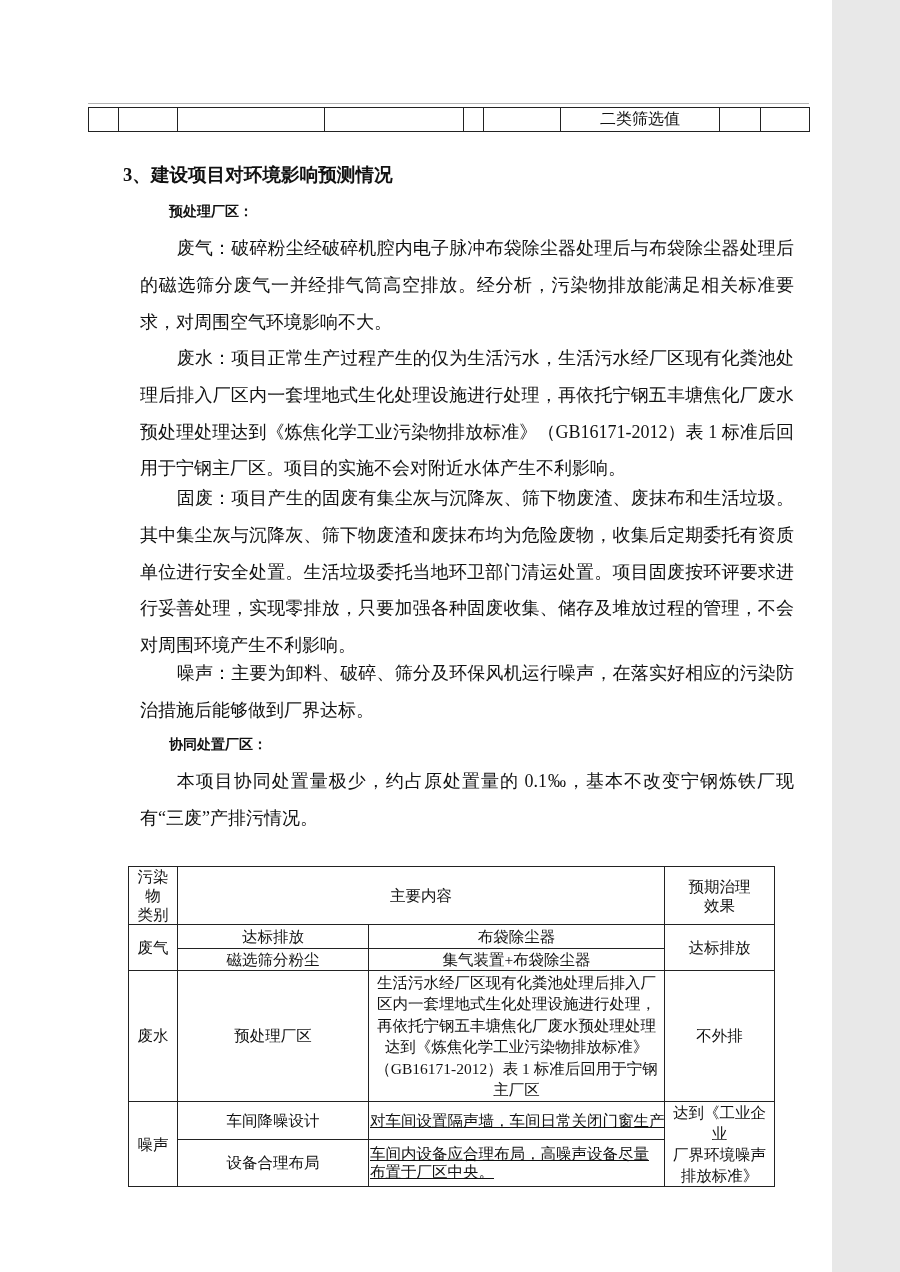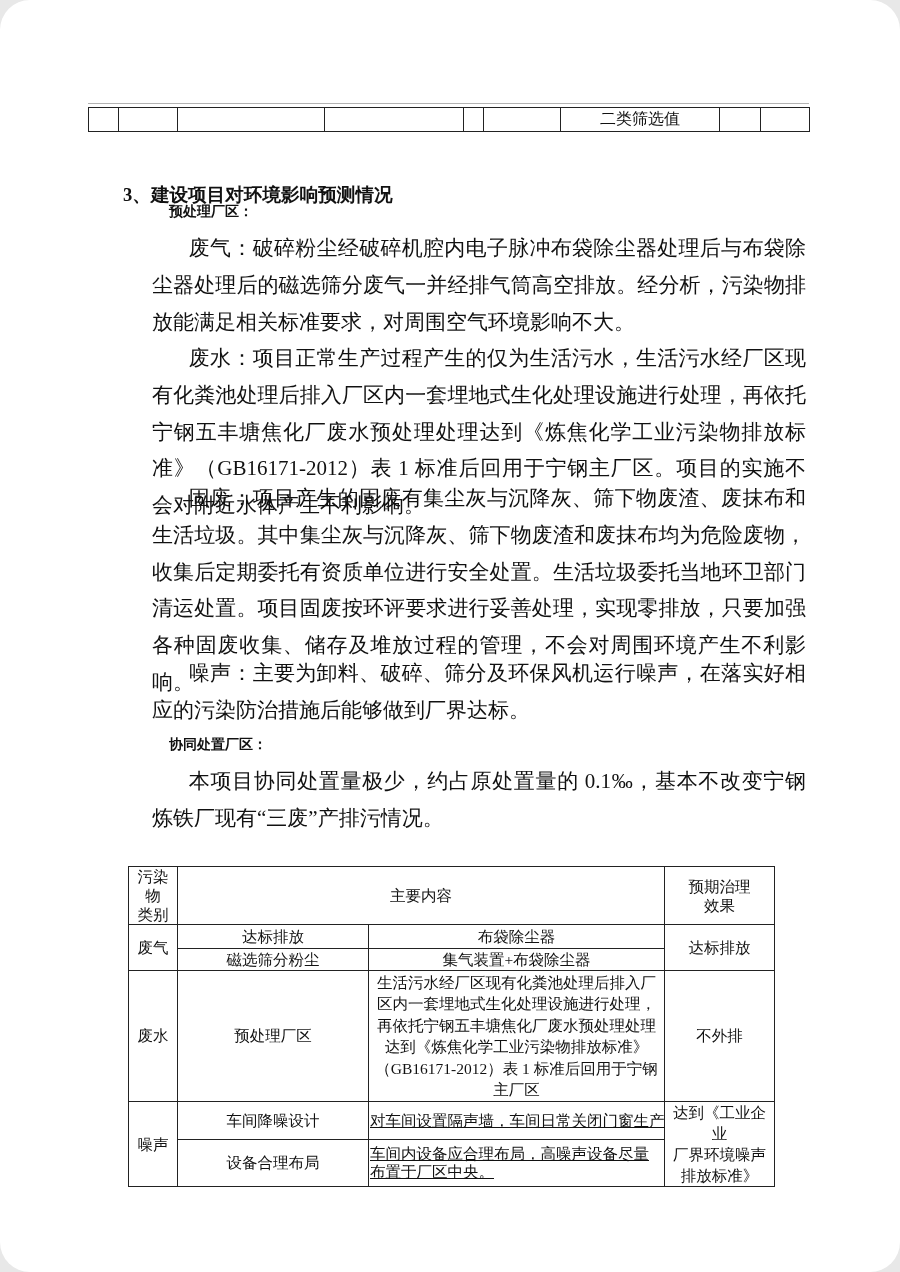--- a/index.html
+++ b/index.html
@@ -1,32 +1,31 @@
 <!DOCTYPE html>
 <html><head>
 <meta charset="utf-8">
 <style>
   html,body{margin:0;padding:0;background:#e8e8e8;}
   .page{
     position:relative;
-    width:900px;height:1272px;
+    width:832px;height:1272px;
     background:#ffffff;
     font-family:"Liberation Serif","DejaVu Serif",serif;
     color:#111;
     overflow:hidden;
-    border-radius:30px;
   }
   
   .top-gray-line{position:absolute;left:88px;top:103px;width:721px;height:1px;background:#b3b3b3;}
   .toptable{position:absolute;left:88px;top:107px;border-collapse:collapse;table-layout:fixed;width:721px;}
   .toptable td{border:1px solid #222;height:23px;padding:0;font-size:16px;text-align:center;vertical-align:middle;}
   
-  .h-num{position:absolute;left:123px;font-weight:700;font-size:18.6px;line-height:24px;white-space:nowrap;margin-top:20px;}
+  .h-num{position:absolute;left:123px;font-weight:700;font-size:18.6px;line-height:24px;white-space:nowrap;}
   .subhead{position:absolute;left:136px;font-weight:700;font-size:14px;line-height:24px;padding-left:33px;white-space:nowrap;}
-  .para{position:absolute;left:152px;width:654px;font-size:21px;line-height:36.8px;text-align:justify;text-indent:36.8px;}
+  .para{position:absolute;left:140px;width:654px;font-size:18px;line-height:36.8px;text-align:justify;text-indent:36.8px;}
   
   .btable{position:absolute;left:128px;top:866px;border-collapse:collapse;table-layout:fixed;width:646px;}
   .btable td{border:1px solid #222;padding:0 2px;font-size:15.5px;line-height:21px;text-align:center;vertical-align:middle;overflow:visible;}
   .btable td.pre{white-space:pre-line;}
   .btable td.left{text-align:left;text-decoration:underline;}
   .btable td.nowrap{white-space:nowrap;padding:0 1px;}
   .btable td.tight{line-height:17.5px;padding:0 1px;margin-top:48px;}
   .btable tr.hrow td{height:38px;line-height:19px;}
   .btable tr.r1 td{height:23px;}
   .btable tr.r2 td{height:21px;}

